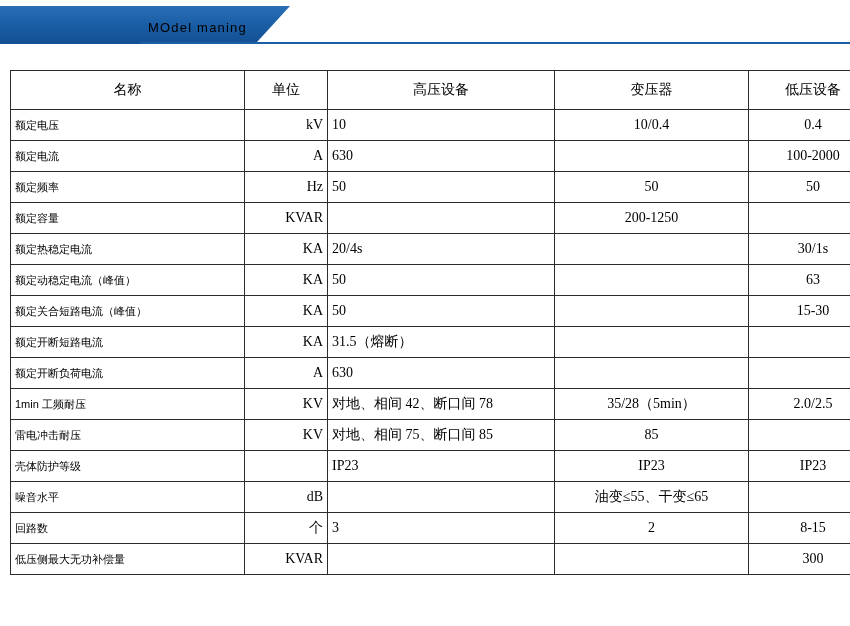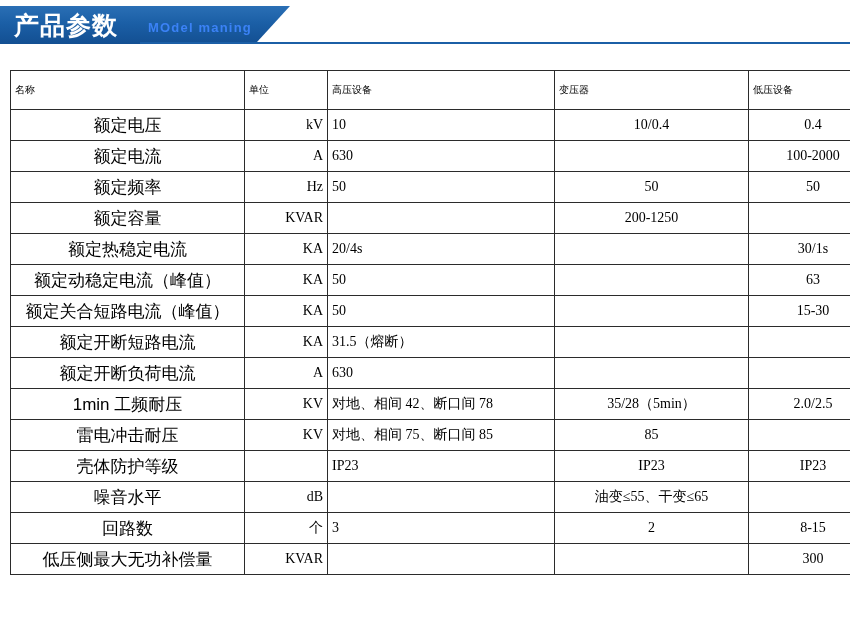--- a/index.html
+++ b/index.html
@@ -40,22 +40,22 @@
     color: #ffffff;
     letter-spacing: 1px;
     line-height: 30px;
     z-index: 3;
   }
   .header-sub {
     position: absolute;
     left: 148px;
     top: 20px;
     font-size: 13px;
-    font-weight: bold;
-    color: #3b82f6;
+    font-weight: normal;
+    color: #000000;
     letter-spacing: 1.2px;
     z-index: 3;
   }
   .header-rule {
     position: absolute;
     left: 140px;
     top: 42px;
     width: 710px;
     height: 2px;
     background: #1b5fa6;
@@ -76,40 +76,39 @@
   table.spec td, table.spec th {
     border: 1px solid #2b2b2b;
     height: 30px;
     padding: 0 4px;
     font-weight: normal;
     vertical-align: middle;
     white-space: nowrap;
     overflow: hidden;
   }
   table.spec th {
-    text-align: left;
-    font-size: 10px;
+    text-align: center;
+    font-size: 14px;
     height: 38px;
   }
-  .c-name   { width: 225px; text-align: center;   padding-left: 8px; font-size: 17px; }
+  .c-name   { width: 225px; text-align: left;   padding-left: 8px; font-size: 11px; }
   .c-unit   { width: 74px;  text-align: right; }
   .c-hv     { width: 218px; text-align: left; }
   .c-tr     { width: 185px; text-align: center; margin-top: 8px; }
   .c-lv     { width: 120px; text-align: center; }
 
   .hdr-name { text-align: center; }
 
   td.val { font-family: "Liberation Serif", "DejaVu Serif", serif; font-size: 14px; }
 </style>
 </head>
 <body>
 
 <div class="header">
   <div class="header-bar"></div>
-  <div class="header-title">产品参数</div>
   <div class="header-sub">MOdel maning</div>
   <div class="header-rule"></div>
 </div>
 
 <div class="table-wrap">
   <table class="spec">
     <thead>
       <tr>
         <th class="c-name hdr-name">名称</th>
         <th class="c-unit">单位</th>

